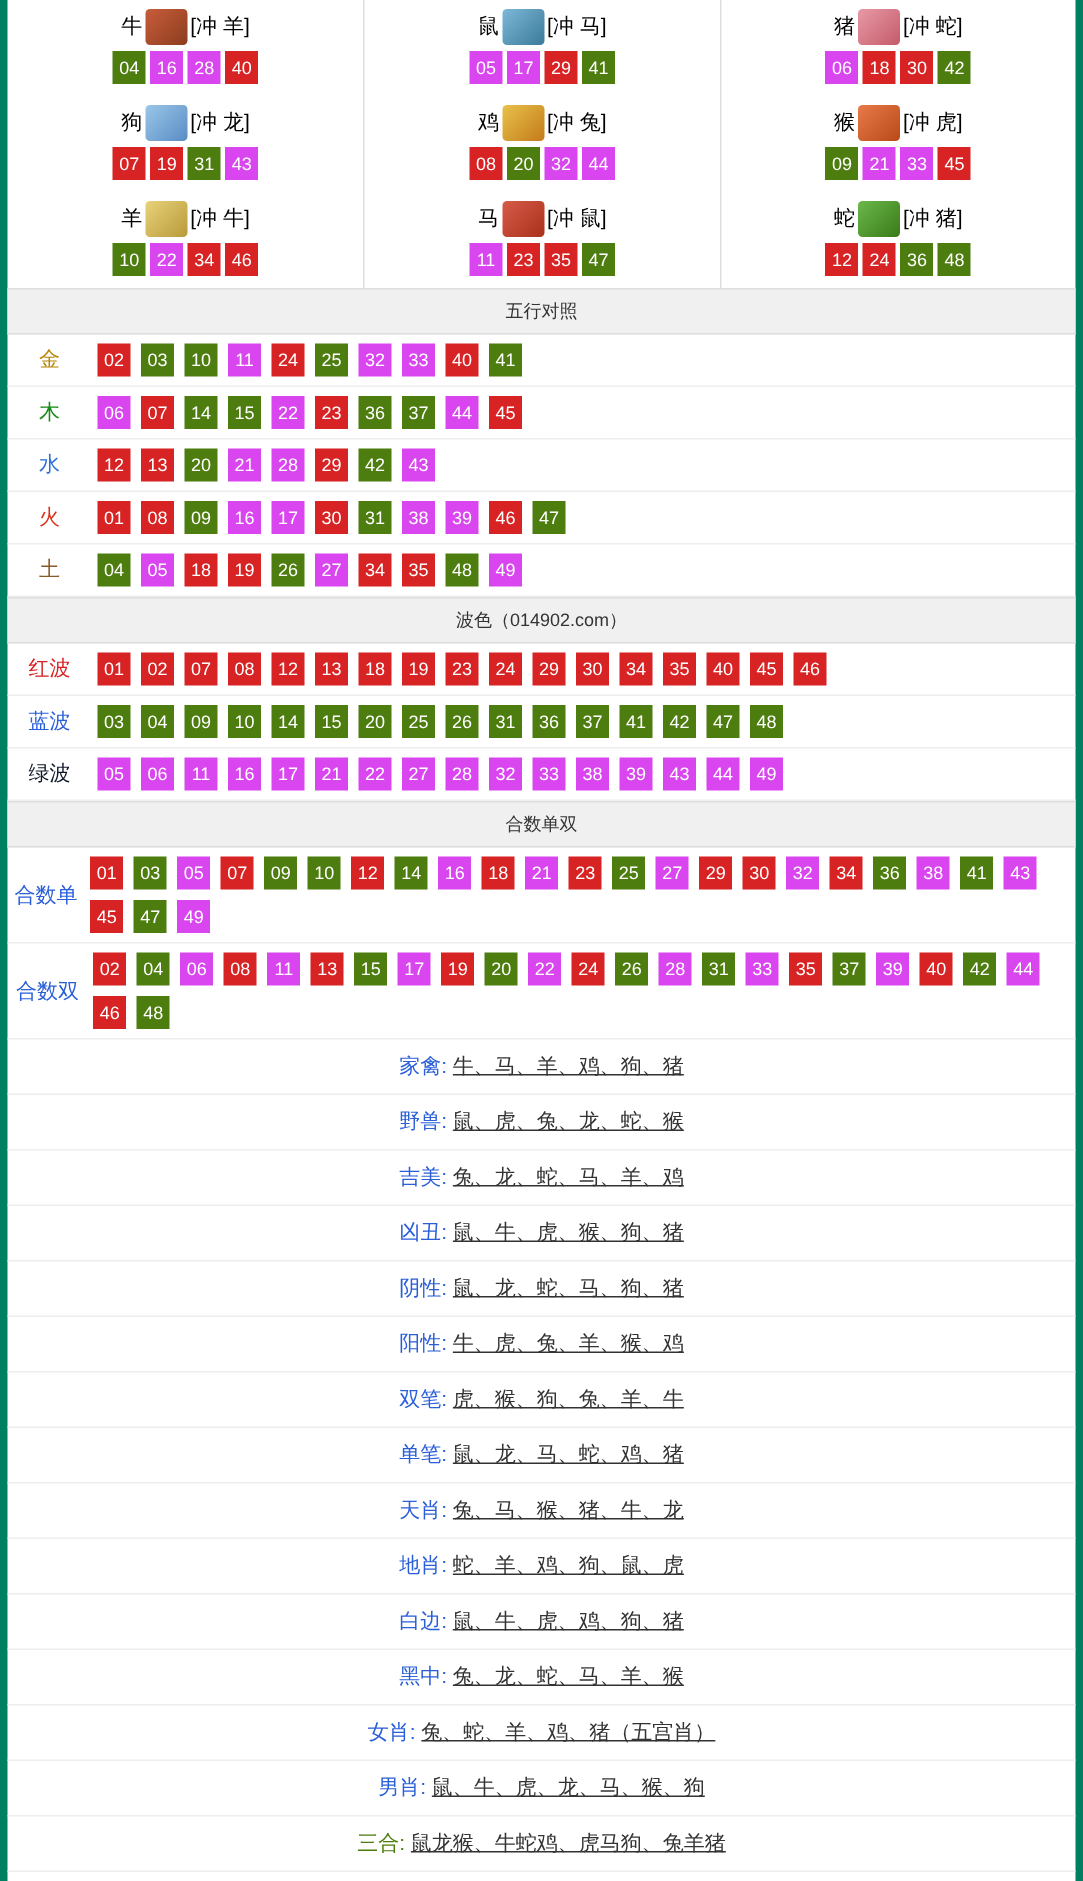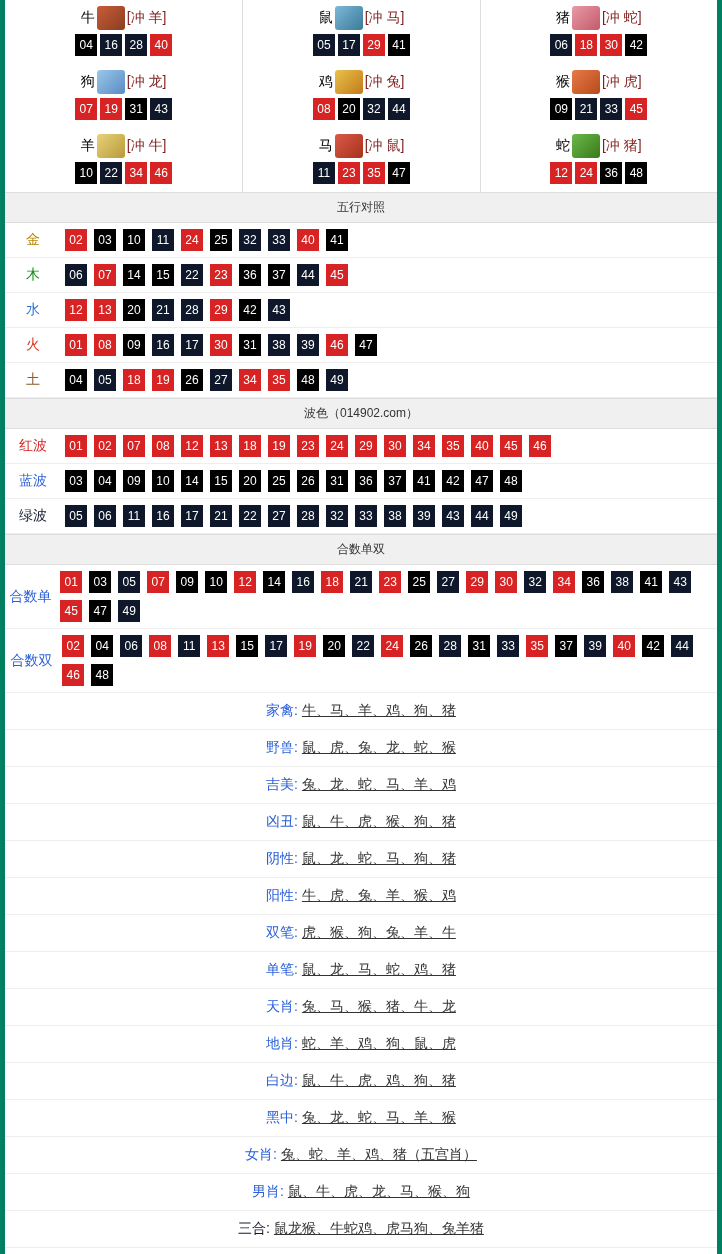--- a/index.html
+++ b/index.html
@@ -14,37 +14,37 @@
   .z-ox{background:linear-gradient(135deg,#c85c3a,#8b3e1f);} 
   .z-rat{background:linear-gradient(135deg,#7db8d8,#3b7a99);}
   .z-pig{background:linear-gradient(135deg,#e89aa6,#c45a6a);}
   .z-dog{background:linear-gradient(135deg,#9ac7e8,#5a8cc4);}
   .z-roo{background:linear-gradient(135deg,#e8c24a,#c47a1a);}
   .z-mon{background:linear-gradient(135deg,#e87a4a,#b84a1a);}
   .z-goat{background:linear-gradient(135deg,#e8d27a,#b89a3a);}
   .z-horse{background:linear-gradient(135deg,#d85a4a,#a8321a);}
   .z-snake{background:linear-gradient(135deg,#6ab84a,#3a7a1a);}
   .zodiac-name { color:#000; font-weight:400; }
-  .zodiac-clash { color:#7f1d1d; }
+  .zodiac-clash { color:#000000; }
   .nums { display:flex; gap:3px; justify-content:center; }
   
   .num { display:inline-flex; width:22px; height:22px; align-items:center; justify-content:center; color:#fff; font-size:12px; font-weight:400; }
-  .red { background:#d72323; } .green { background:#0f172a; } .blue { background:#000000; }
+  .red { background:#d72323; } .green { background:#d946ef; } .blue { background:#4d7c0f; }
   
   .sect-head { background:#f0f0f0; text-align:center; padding:6px 0; font-size:12px; border-top:1px solid #ddd; border-bottom:1px solid #ddd; }
   
   .row5 { display:flex; border-bottom:1px solid #eee; padding:6px 0; align-items:center; }
   .row5-label { width:56px; text-align:center; font-size:14px; }
   .lbl-gold{color:#b8860b;} .lbl-wood{color:#1a8a1a;} .lbl-water{color:#2a6fd8;} .lbl-fire{color:#d8321a;} .lbl-earth{color:#8a5a2a;}
   .lbl-red{color:#d72323;} .lbl-blue{color:#2a5fd8;} .lbl-green{color:#0f172a;}
   .row5-nums { display:flex; gap:7px; flex-wrap:wrap; padding-left:4px; }
   
   .attr-row { border-bottom:1px solid #eee; padding:9px 0; text-align:center; font-size:14px; }
   .attr-key { color:#2a5fd8; } .attr-val { color:#333;text-decoration:underline; }
-  .attr-key-g { color:#0f172a; }
+  .attr-key-g { color:#4d7c0f; }
 </style>
 </head>
 <body>
 
 <div class="wrapper">
   <div class="zodiac-grid" id="zodiac-grid">
       <div class="zodiac-cell">
         <div class="zodiac-top">
           <span class="zodiac-name">牛</span>
           <span class="zic z-ox"></span>

